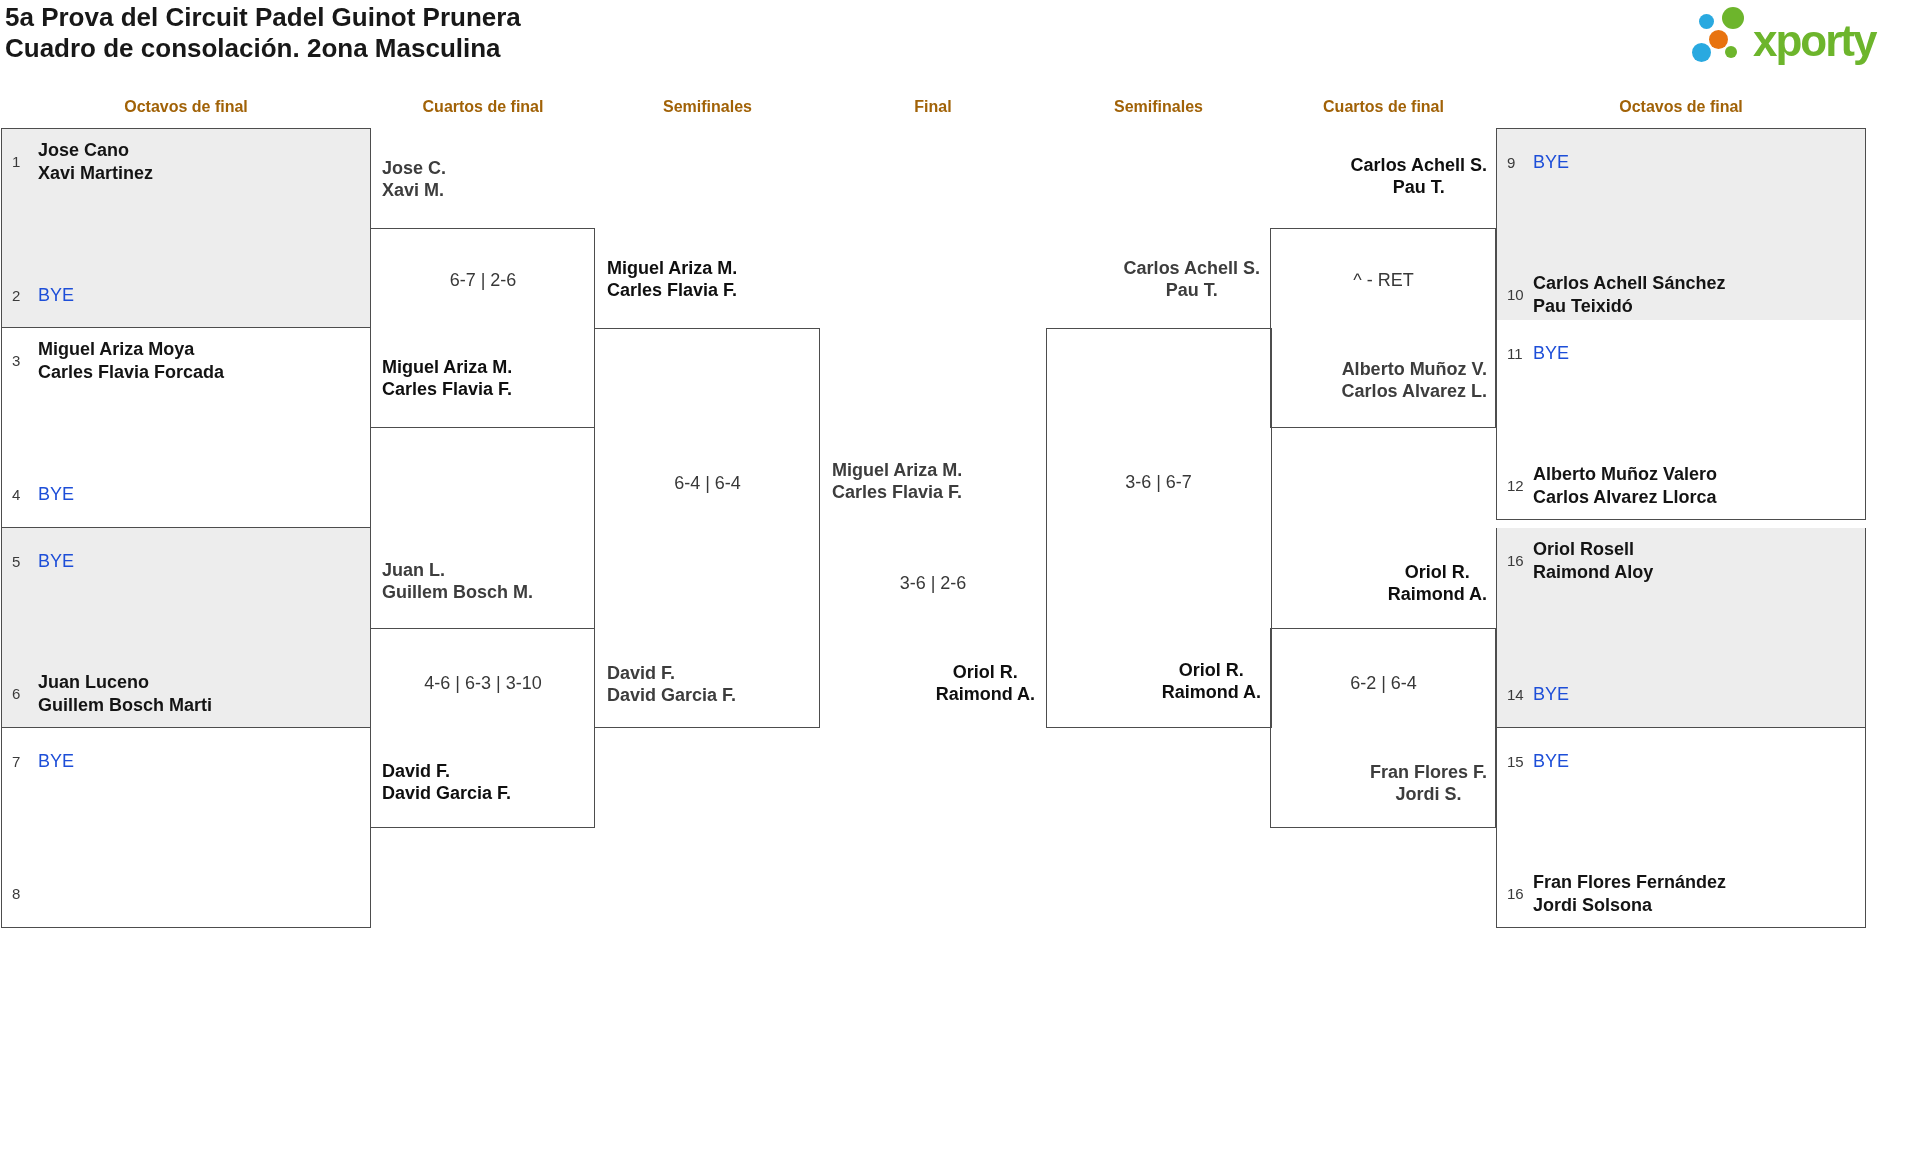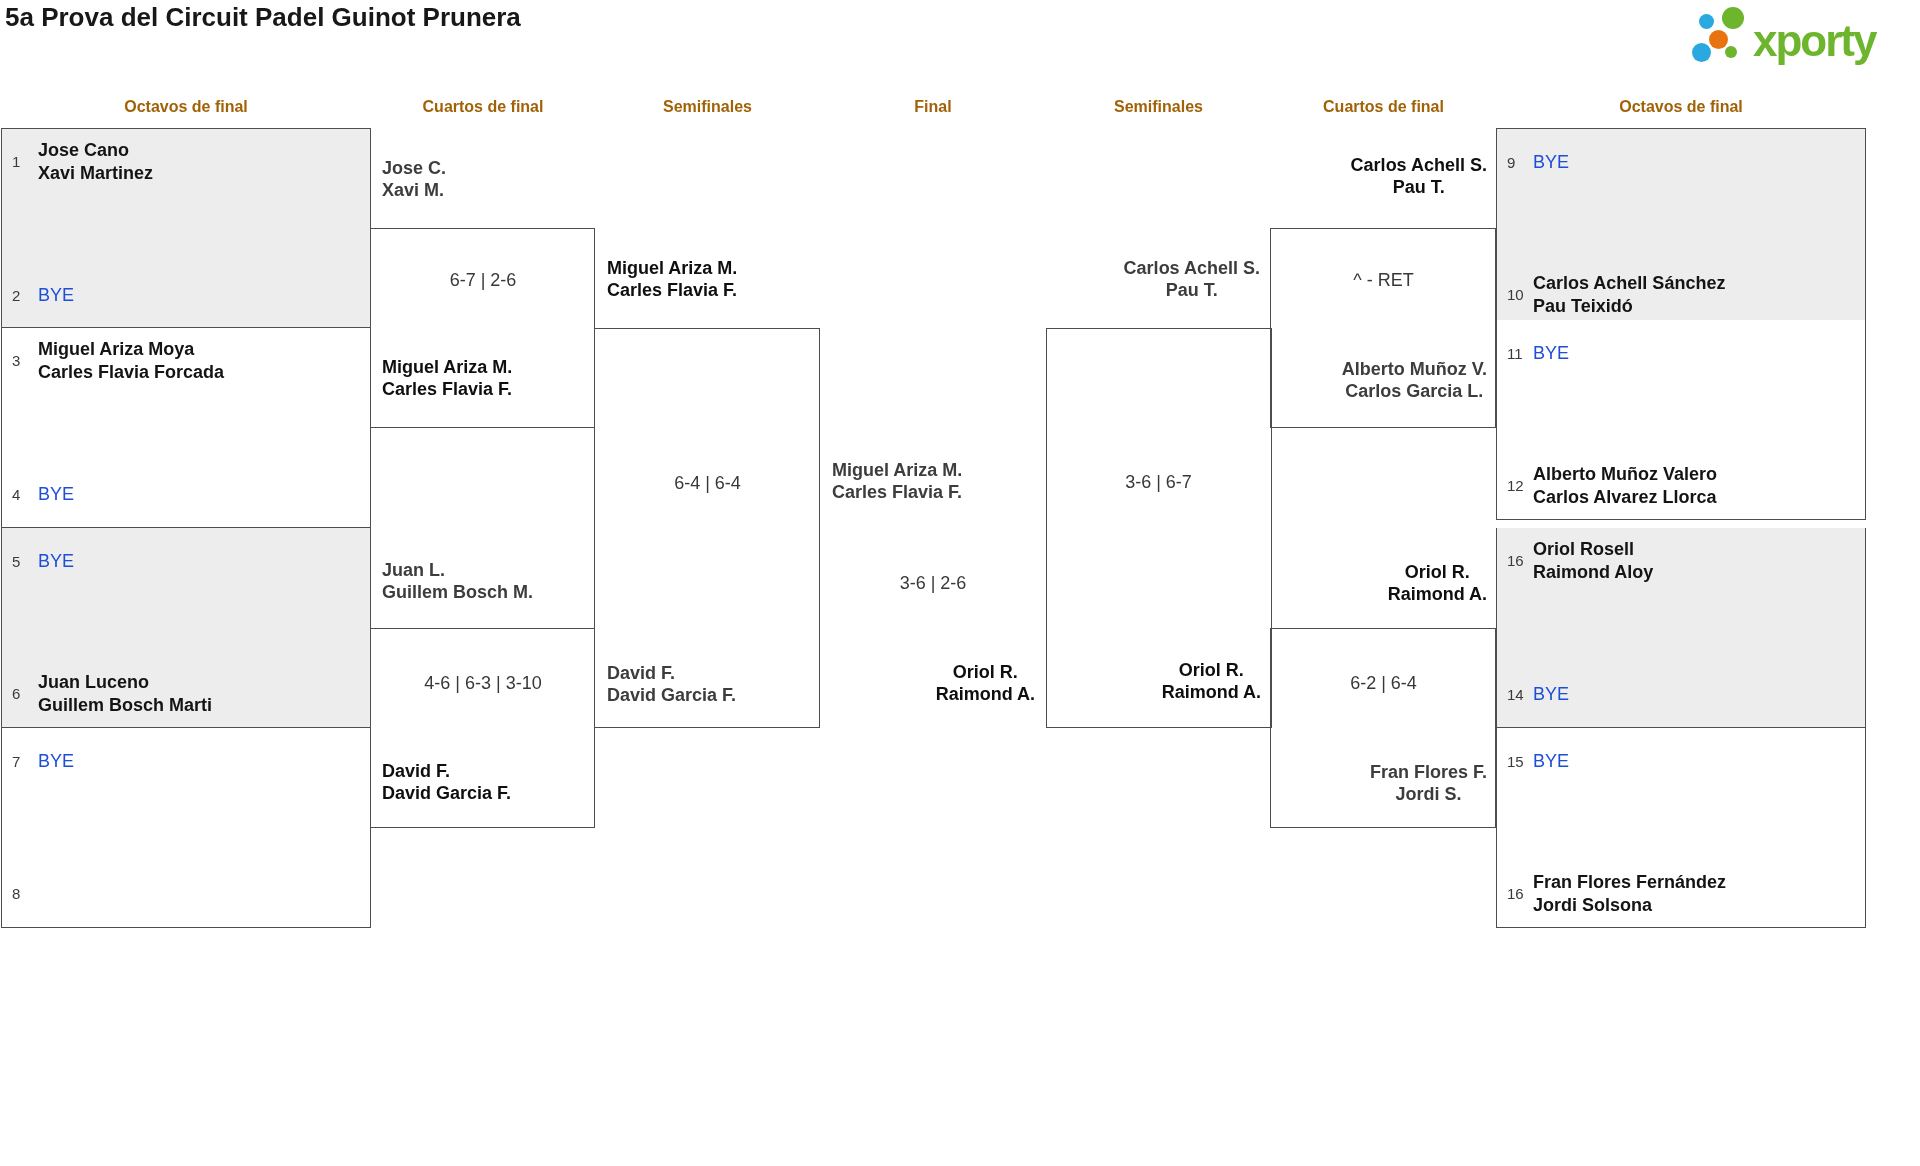--- a/index.html
+++ b/index.html
@@ -78,20 +78,21 @@
     text-align:center;white-space:nowrap;
   }
 </style>
 </head>
 <body>
 
 <div id="canvas">
 
   <div class="title">
     <span class="ln" style="display:block">5a Prova del Circuit Padel Guinot Prunera</span>
+    <span class="ln" style="display:block">Cuadro de consolación. 2ona Masculina</span>
   </div>
 
   <div class="logo">
     <span class="dot d-blue-sm"></span>
     <span class="dot d-green-lg"></span>
     <span class="dot d-orange"></span>
     <span class="dot d-blue-lg"></span>
     <span class="dot d-green-sm"></span>
     <span class="logo-text">xporty</span>
   </div>
@@ -279,21 +280,21 @@
     <span class="ln">Raimond A.</span>
   </div>
 
   <div class="mlabel w ral" style="right:433px;top:154px;">
     <span class="ln">Carlos Achell S.</span>
     <span class="ln">Pau T.</span>
   </div>
   <div class="score" style="left:1271px;width:225px;top:269px;">^ - RET</div>
   <div class="mlabel ral" style="right:433px;top:358px;">
     <span class="ln">Alberto Muñoz V.</span>
-    <span class="ln">Carlos Garcia L.</span>
+    <span class="ln">Carlos Alvarez L.</span>
   </div>
 
   <div class="mlabel w ral" style="right:433px;top:561px;">
     <span class="ln">Oriol R.</span>
     <span class="ln">Raimond A.</span>
   </div>
   <div class="score" style="left:1271px;width:225px;top:672px;">6-2 | 6-4</div>
   <div class="mlabel ral" style="right:433px;top:761px;">
     <span class="ln">Fran Flores F.</span>
     <span class="ln">Jordi S.</span>

